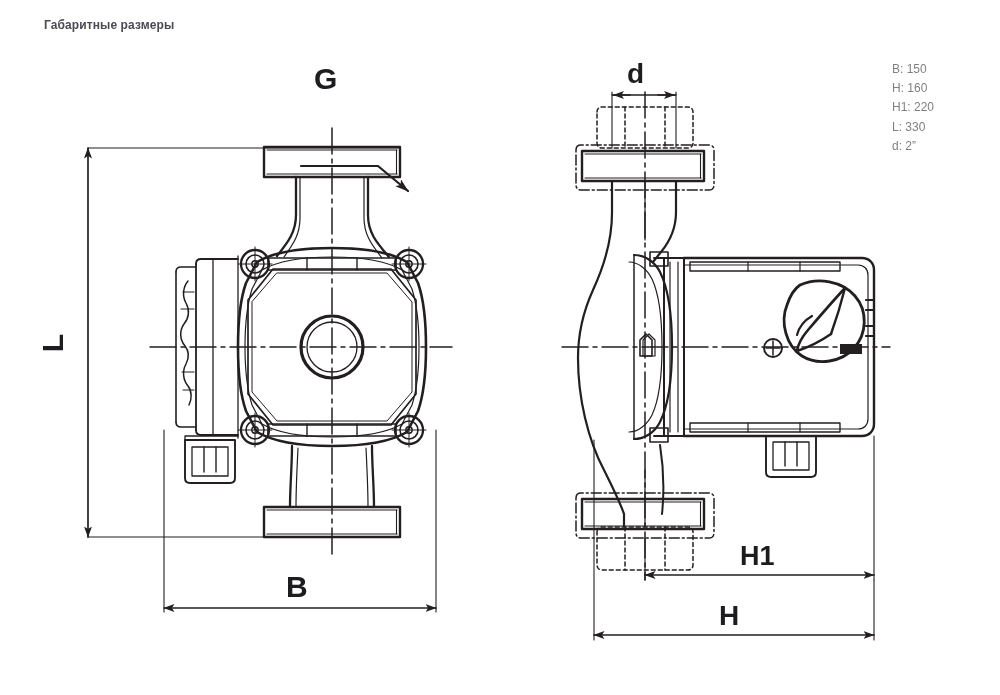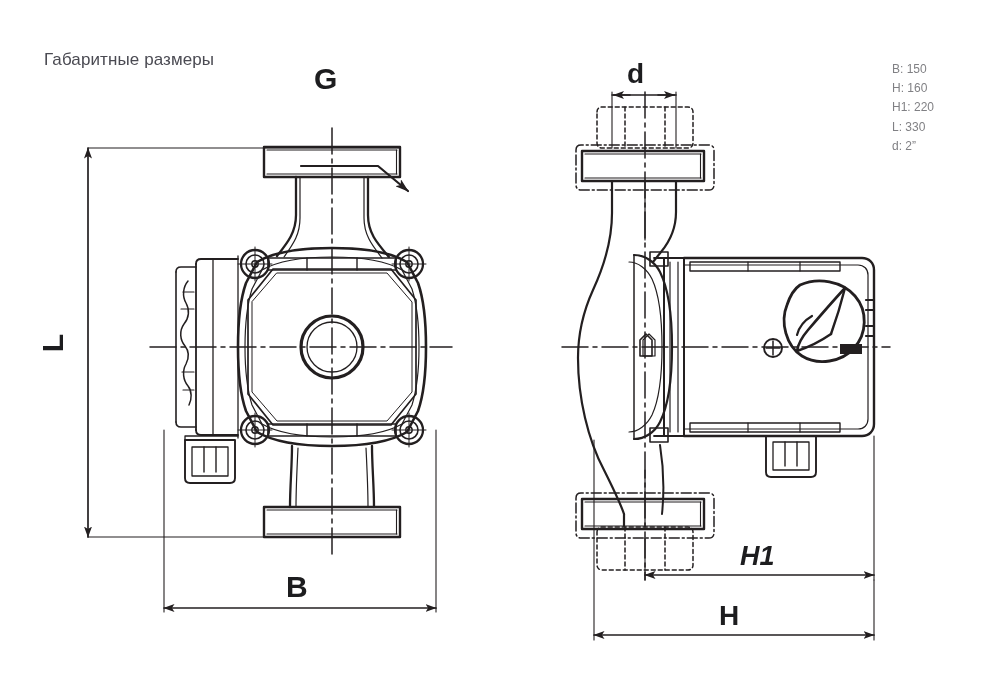--- a/index.html
+++ b/index.html
@@ -12,26 +12,25 @@
     height: 695px;
     position: relative;
     font-family: "Liberation Sans", sans-serif;
     overflow: hidden;
   }
 
   #page-title {
     position: absolute;
     left: 44px;
     top: 18px;
-    font-size: 17px;
-    font-weight: normal;
+    font-size: 12px;
+    font-weight: bold;
     color: #4a4a52;
     letter-spacing: 0.1px;
     white-space: nowrap;
-    margin-top: 32px;
   }
 
   #drawing-canvas {
     position: absolute;
     left: 0;
     top: 0;
     width: 1000px;
     height: 695px;
   }
 
@@ -52,21 +51,21 @@
     position: absolute;
     font-weight: bold;
     color: #1d1d1f;
     font-family: "Liberation Sans", sans-serif;
   }
   #label-G  { left: 314px; top: 62px;  font-size: 30px; }
   #label-L  { left: 44px;  top: 326px; font-size: 30px;
               transform: rotate(-90deg); transform-origin: 50% 50%; }
   #label-B  { left: 286px; top: 570px; font-size: 30px; }
   #label-d  { left: 627px; top: 58px;  font-size: 28px; }
-  #label-H1 { left: 740px; top: 541px; font-size: 27px; font-style: italic; }
+  #label-H1 { left: 740px; top: 541px; font-size: 27px; }
   #label-H  { left: 719px; top: 600px; font-size: 28px; }
 </style>
 </head>
 <body>
 
 <div id="page-title">Габаритные размеры</div>
 
 <svg id="drawing-canvas" viewBox="0 0 1000 695">
   <defs>
     <marker id="arrEnd" markerWidth="11" markerHeight="8" refX="10.5" refY="4" orient="auto" markerUnits="userSpaceOnUse">

